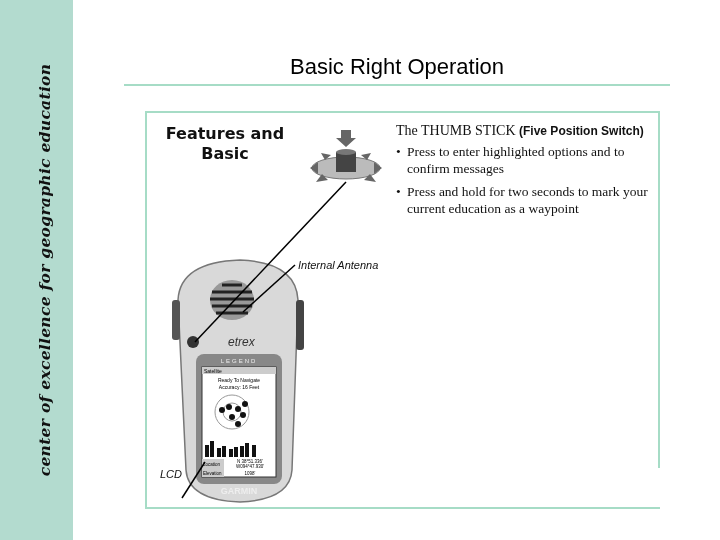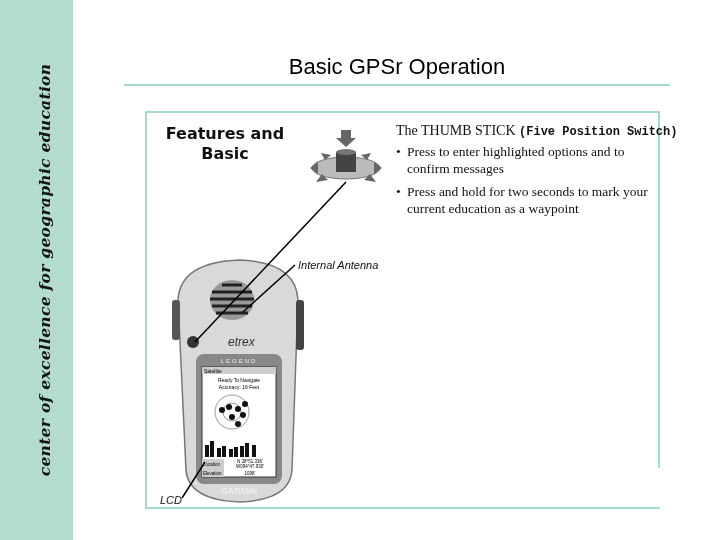--- a/index.html
+++ b/index.html
@@ -11,38 +11,38 @@
   .title{position:absolute;left:124px;width:546px;top:54px;text-align:center;font-size:22px;color:#000;}
   .title-rule{position:absolute;left:124px;top:84px;width:546px;height:2px;background:#a6dcc6;}
   .frame-top{position:absolute;left:145px;top:111px;width:515px;height:2px;background:#a6dcc6;}
   .frame-left{position:absolute;left:145px;top:111px;width:2px;height:397px;background:#a6dcc6;}
   .frame-right{position:absolute;left:658px;top:111px;width:2px;height:357px;background:#a6dcc6;}
   .frame-bottom{position:absolute;left:145px;top:507px;width:515px;height:2px;background:#a6dcc6;}
   .heading{position:absolute;left:160px;top:124px;width:130px;text-align:center;font-family:"DejaVu Sans",sans-serif;font-size:16px;line-height:20px;font-weight:600;color:#111;}
   .right{position:absolute;left:396px;top:123px;width:262px;font-family:"Liberation Serif",serif;color:#111;}
   .right h3{margin:0 0 4px 0;font-size:14px;font-weight:normal;white-space:nowrap;}
   .right h3 b{font-weight:normal;}
-  .right h3 .sub{font-family:Liberation Mono, monospace;font-size:12px;font-weight:600;}
+  .right h3 .sub{font-family:Liberation Sans, sans-serif;font-size:12px;font-weight:600;}
   .right ul{margin:0;padding:0;list-style:none;}
   .right li{position:relative;padding-left:11px;font-size:13.5px;line-height:17px;margin-bottom:6px;}
   .right li:before{content:"•";position:absolute;left:0;top:0;}
   .label{position:absolute;font-style:italic;font-size:11px;color:#111;font-family:"Liberation Sans",sans-serif;}
   svg{position:absolute;left:0;top:0;}
 </style>
 </head>
 <body>
 
 <div class="sidebar">
   <div class="sidebar-text">
     <span class="tagline">center of excellence for geographic education</span>
     <span class="logo">scga</span>
   </div>
 </div>
 
-<div class="title">Basic GPSr Operation</div>
+<div class="title">Basic Right Operation</div>
 <div class="title-rule"></div>
 
 <div class="frame-top"></div>
 <div class="frame-left"></div>
 <div class="frame-right"></div>
 <div class="frame-bottom"></div>
 
 <div class="heading">
   <div>Features and</div>
   <div>Basic</div>
@@ -110,21 +110,21 @@
     <text x="250" y="475" text-anchor="middle" font-size="4.5" font-family="Liberation Sans, sans-serif">1098'</text>
     <text x="239" y="494" text-anchor="middle" font-size="9" font-weight="bold" font-family="Liberation Sans, sans-serif" fill="#eee">GARMIN</text>
   </g>
 
   <line x1="346" y1="182" x2="195" y2="342" stroke="#000" stroke-width="1.5"></line>
   <line x1="295" y1="265" x2="243" y2="312" stroke="#000" stroke-width="1.5"></line>
   <line x1="182" y1="498" x2="205" y2="462" stroke="#000" stroke-width="1.5"></line>
 </svg>
 
 <div class="label" style="left:298px;top:259px;">Internal Antenna</div>
-<div class="label" style="left:160px;top:494px;text-align:center;">LCD</div>
+<div class="label" style="left:160px;top:468px;text-align:center;">LCD</div>
 
 <div class="right">
   <h3><span>The </span><b>THUMB STICK</b> <span class="sub">(Five Position Switch)</span></h3>
   <ul>
     <li>Press to enter highlighted options and to confirm messages</li>
     <li>Press and hold for two seconds to mark your current education as a waypoint</li>
   </ul>
 </div>
 
 </body></html>

